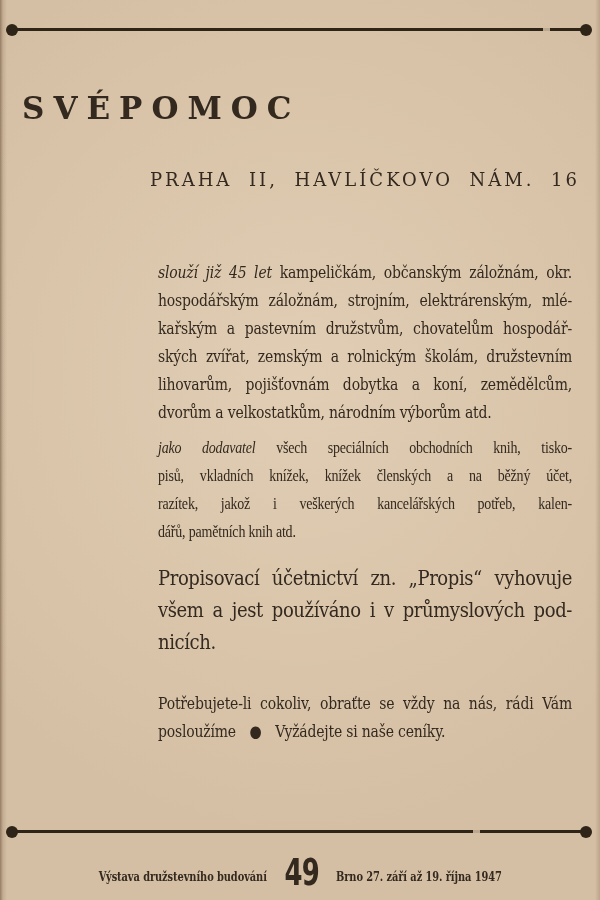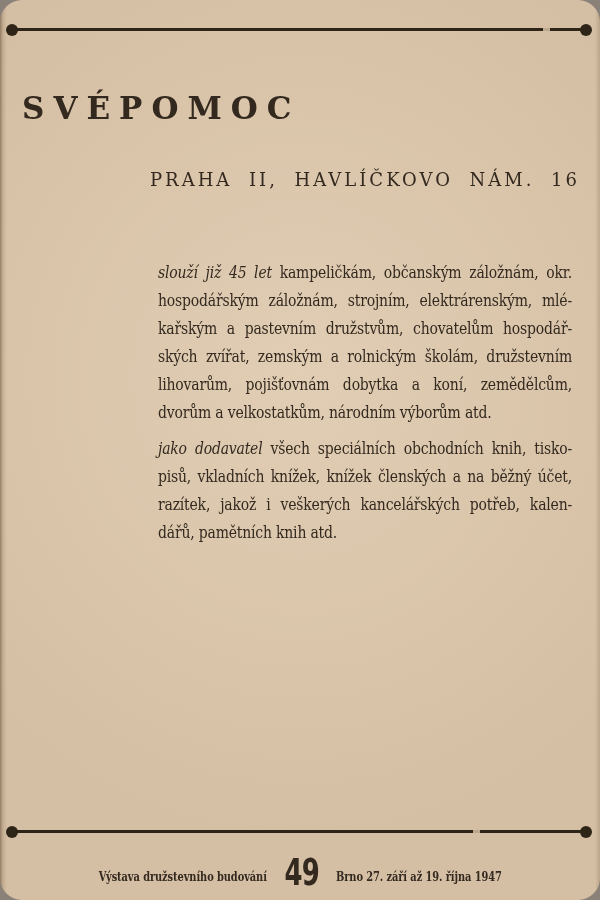--- a/index.html
+++ b/index.html
@@ -9,21 +9,20 @@
     margin: 0 auto;
     overflow: hidden;
     color: #33291f;
     font-family: "DejaVu Serif", "Liberation Serif", serif;
     background-color: #d5bfa4;
     background-image:
       linear-gradient(to right, rgba(70,45,22,0.45) 0px, rgba(70,45,22,0.12) 3px, rgba(0,0,0,0) 7px),
       linear-gradient(to left, rgba(70,45,22,0.18) 0px, rgba(0,0,0,0) 5px),
       radial-gradient(ellipse 120% 85% at 50% 42%, rgba(255,243,220,0.28) 0%, rgba(0,0,0,0) 60%),
       radial-gradient(ellipse 140% 120% at 50% 50%, rgba(0,0,0,0) 66%, rgba(92,62,33,0.20) 100%);
-    border-radius: 22px;
   }
 
   
   .rule { position: absolute; left: 10px; right: 12px; height: 3px; background: #2e2417; border-radius: 2px; }
   .rule-top { top: 28px; }
   .rule-bottom { top: 830px; }
   .dot { position: absolute; width: 12px; height: 12px; border-radius: 50%; background: #2e2417; top: -4.5px; }
   .dot-l { left: -4px; }
   .dot-r { right: -4px; }
   .rule-gap { position: absolute; top: 0; height: 3px; width: 7px; background: #d5bfa4; opacity: 0.85; }
@@ -36,21 +35,21 @@
   }
 
   .address {
     position: absolute; left: 150px; top: 169px; width: 430px;
     font-size: 18px; letter-spacing: 3px; font-weight: 500;
     white-space: nowrap; text-align: justify; text-align-last: justify;
   }
 
   .column { position: absolute; left: 150px; top: 250px; width: 430px; }
   .para { margin: 8px; }
-  .p-supplier { margin-top: 6px; }
+  .p-supplier { margin-top: 6px; font-family: Liberation Serif, serif; }
   .p-propis  { margin-top: 16px; }
   .p-contact { margin-top: 31px; }
 
   .jline, .jlast {
     font-size: 14px; line-height: 28px; letter-spacing: -0.2px;
     transform: scaleY(1.18); transform-origin: 0 50%;
     white-space: nowrap;
   }
   .jline { text-align: justify; text-align-last: justify; }
   .jlast { text-align: left; }
@@ -100,21 +99,30 @@
       <div class="jlast">dvorům a velkostatkům, národním výborům atd.</div>
     </div>
 
     <div class="para p-supplier">
       <div class="jline"><span class="lead">jako dodavatel</span><span> všech speciálních obchodních knih, tisko-</span></div>
       <div class="jline">pisů, vkladních knížek, knížek členských a na běžný účet,</div>
       <div class="jline">razítek, jakož i veškerých kancelářských potřeb, kalen-</div>
       <div class="jlast">dářů, pamětních knih atd.</div>
     </div>
 
+    <div class="para p-propis">
+      <div class="jline">Propisovací účetnictví zn. „Propis“ vyhovuje</div>
+      <div class="jline">všem a jest používáno i v průmyslových pod-</div>
+      <div class="jlast">nicích.</div>
+    </div>
 
+    <div class="para p-contact">
+      <div class="jline">Potřebujete-li cokoliv, obraťte se vždy na nás, rádi Vám</div>
+      <div class="jlast">posloužíme  ●  Vyžádejte si naše ceníky.</div>
+    </div>
 
   </div>
 
   <div class="rule rule-bottom">
     <span class="dot dot-l"></span>
     <span class="dot dot-r"></span>
     <span class="rule-gap"></span>
   </div>
 
   <div class="footer">

